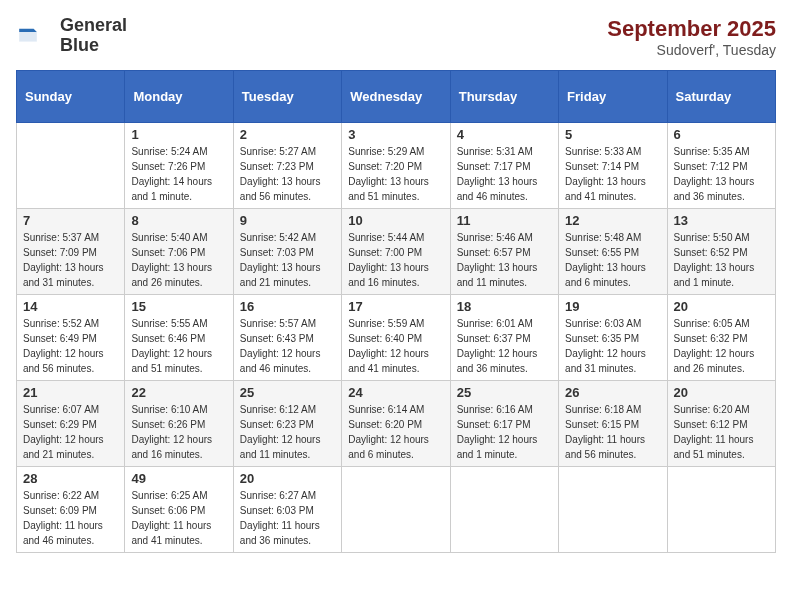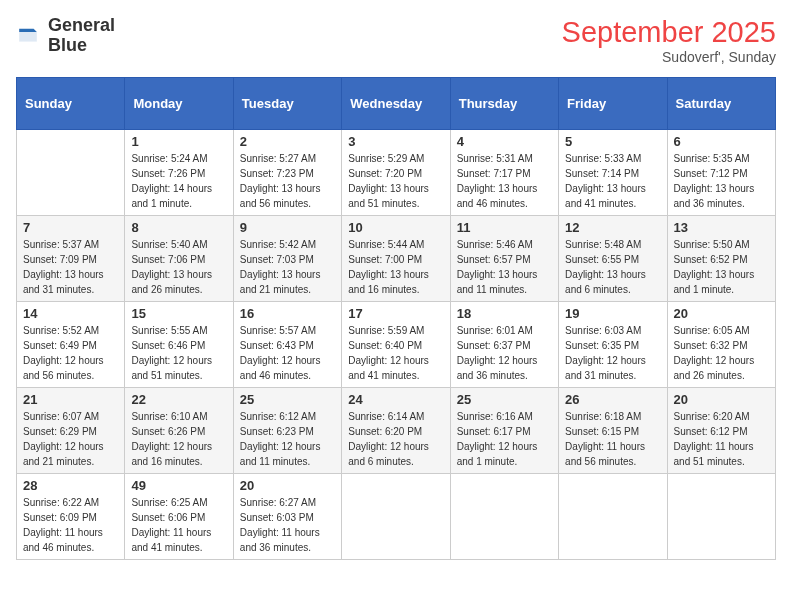--- a/index.html
+++ b/index.html
@@ -12,42 +12,42 @@
     }
     .header {
       display: flex;
       justify-content: space-between;
       align-items: flex-start;
       margin-bottom: 12px;
     }
     .logo {
       display: flex;
       align-items: center;
-      gap: 8px;
+      gap: 20px;
     }
     .logo-text {
       font-size: 18px;
       font-weight: bold;
       color: #333;
       line-height: 1.1;
     }
     .logo-text span {
       display: block;
     }
     .logo-icon {
       width: 24px;
       height: 24px;
     }
     .title-block {
       text-align: right;
     }
     .month-title {
-      font-size: 29px;
-      font-weight: normal;
-      color: #ef4444;
+      font-size: 22px;
+      font-weight: bold;
+      color: #7f1d1d;
     }
     .location {
       font-size: 14px;
       color: #555;
     }
     .calendar {
       width: 100%;
       border-collapse: collapse;
       border: 1px solid #ccc;
     }
@@ -103,21 +103,21 @@
       <polygon points="4,6 22,6 26,10 4,10" fill="#2a6db5"></polygon>
       <polygon points="22,6 28,12 26,10" fill="#5599dd"></polygon>
     </svg>
     <div class="logo-text">
       <span>General</span>
       <span>Blue</span>
     </div>
   </div>
   <div class="title-block">
     <div class="month-title">September 2025</div>
-    <div class="location">Sudoverf', Sunday</div>
+    <div class="location">Sudoverf', Tuesday</div>
   </div>
 </div>
 
 <table class="calendar">
   <thead>
     <tr>
     <th>Sunday</th>
         <th>Monday</th>
         <th>Tuesday</th>
         <th>Wednesday</th>

